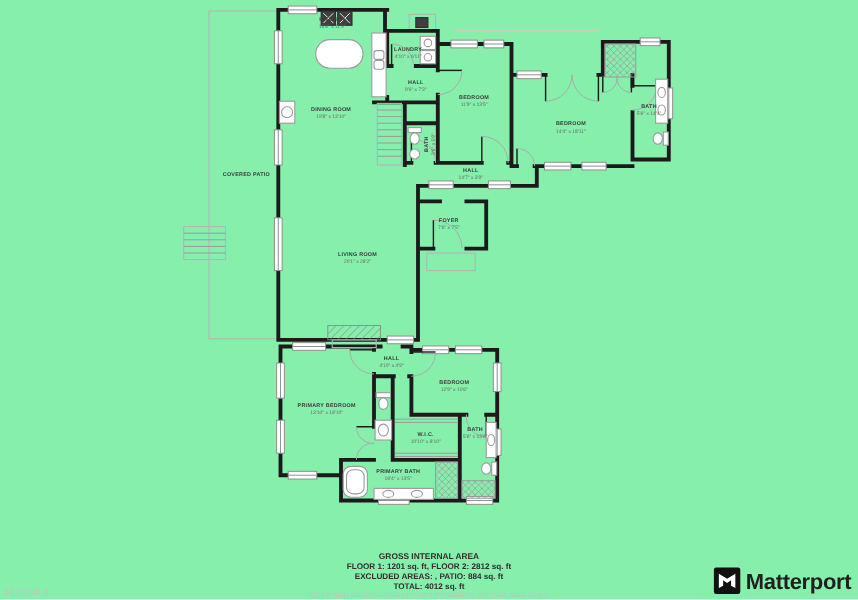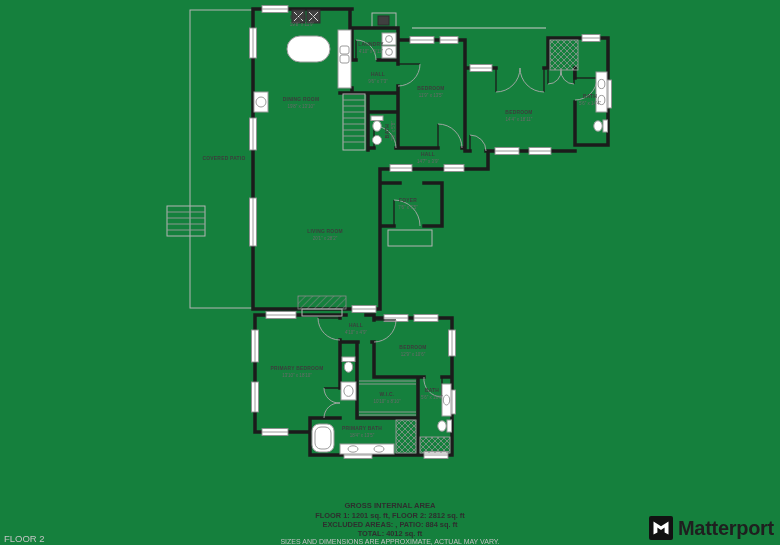--- a/index.html
+++ b/index.html
@@ -1,16 +1,16 @@
 <!DOCTYPE html>
 <html><head>
 <meta charset="utf-8">
 <style>
   html,body{margin:0;padding:0;background:#ffffff;}
-  .stage{position:relative;width:780px;height:545px;background:#15803d;overflow:hidden;}
+  .stage{position:relative;width:780px;height:545px;background:#86efac;overflow:hidden;}
   svg{display:block;}
   text{font-family:"Liberation Sans", sans-serif;}
   .rn{font-size:4.9px;font-weight:600;fill:#3c3c3c;letter-spacing:.25px;}
   .rd{font-size:4.5px;fill:#6a6a6a;}
   .wall{stroke:#1b1b1b;stroke-width:3.5;fill:none;stroke-linecap:square;}
   .thin{stroke:#b5b5b5;stroke-width:1;fill:none;}
   .fix{stroke:#9b9b9b;stroke-width:1;fill:#ffffff;}
   .fixdark{stroke:#2e2e2e;stroke-width:1;fill:#3f3f3f;}
   .arc{stroke:#aaaaaa;stroke-width:0.9;fill:none;}
   .leaf{stroke:#1b1b1b;stroke-width:1.3;fill:none;}

